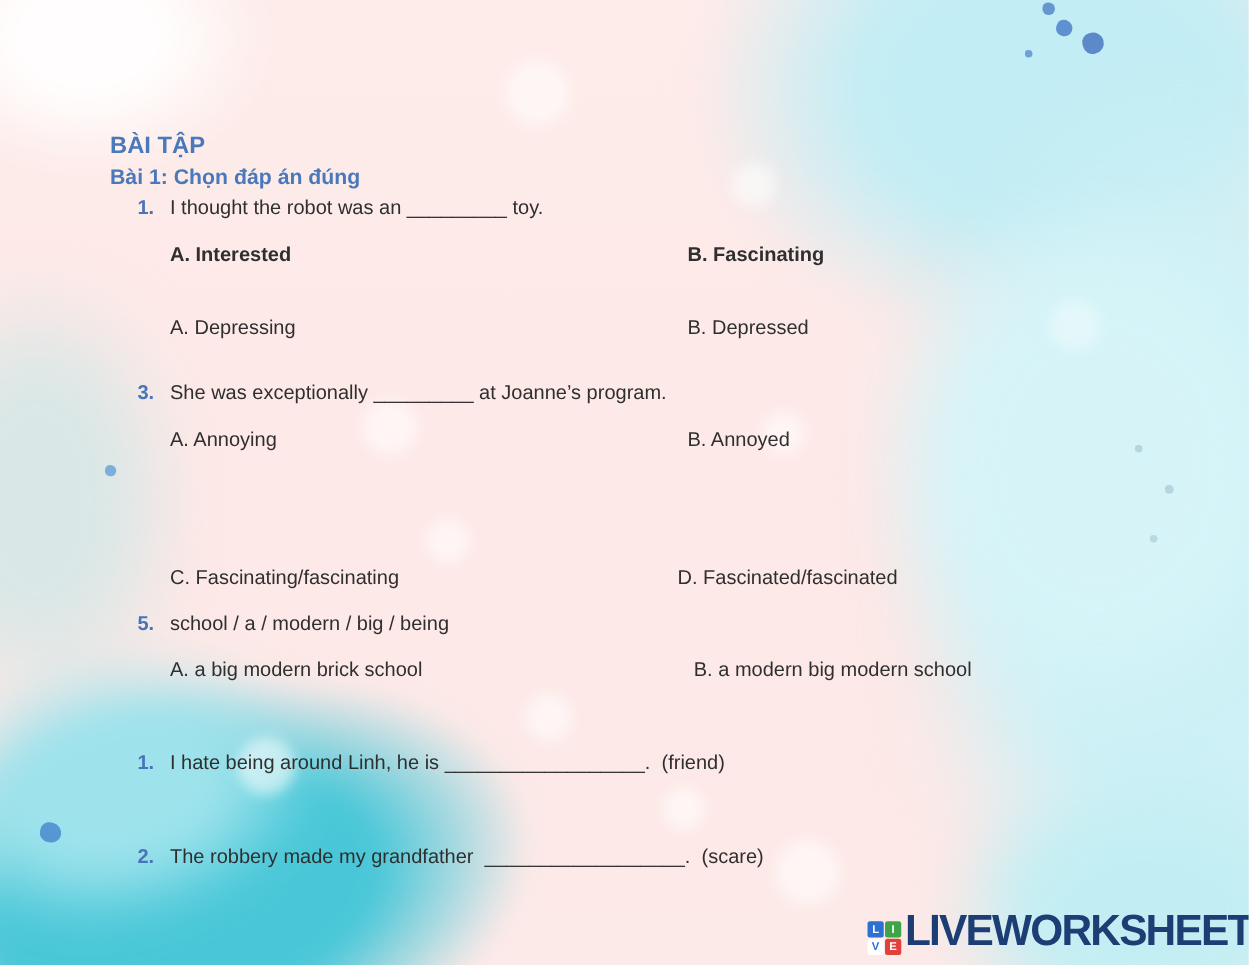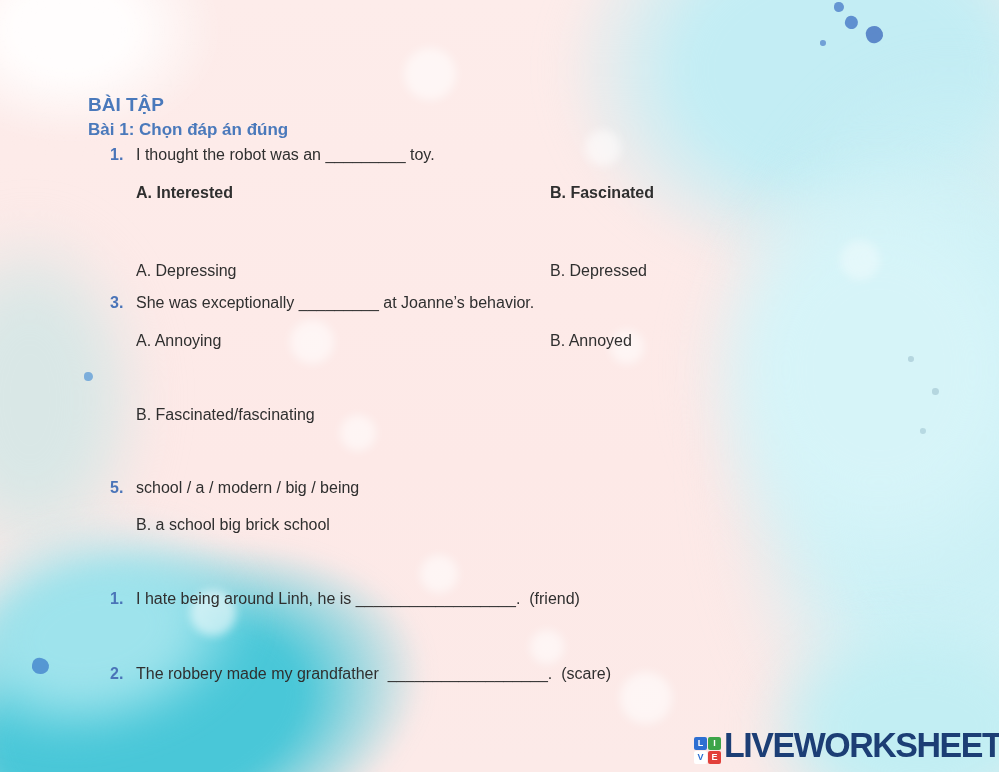--- a/index.html
+++ b/index.html
@@ -50,21 +50,21 @@
     transform:rotate(-12deg);
   }
   .corner-top-left-white{
     left:-80px;top:-80px;width:300px;height:220px;
     background:radial-gradient(closest-side,rgba(255,255,255,.9) 40%,rgba(255,255,255,0) 100%);
     filter:blur(10px);
   }
   .speck{position:absolute;border-radius:50%;background:rgba(255,255,255,.55);filter:blur(5px);pointer-events:none;}
   .splat{position:absolute;border-radius:46% 54% 52% 48%;pointer-events:none;}
   
-  .line{position:absolute;left:110px;font-size:16px;color:#2f2f2f;white-space:nowrap;}
+  .line{position:absolute;left:110px;font-size:16px;color:#2f2f2f;white-space:nowrap;margin-top:12px;}
   .page-title{left:88px;font-size:19px;font-weight:bold;color:#4a79bb;}
   .section-heading{left:88px;font-size:17px;font-weight:bold;color:#4a79bb;}
   .qnum{display:inline-block;width:26px;color:#4a74b8;font-weight:bold;}
   .opts{left:136px;display:flex;}
   .optA{display:inline-block;width:414px;}
   .w409{width:409px;}
   .w406{width:406px;}
   .w419{width:419px;}
   
   .brand-text{
@@ -122,45 +122,49 @@
   <div class="splat" style="left:920px;top:428px;width:6px;height:6px;background:#9fc2cf;opacity:.55;"></div>
 
   <div class="line page-title" style="top:94px;">BÀI TẬP</div>
   <div class="line section-heading" style="top:120px;">Bài 1: Chọn đáp án đúng</div>
 
   <div class="line" style="top:146px;">
     <span class="qnum">1.</span><span>I thought the robot was an _________ toy.</span>
   </div>
   <div class="line opts" style="top:184px;font-weight:bold;">
     <span class="optA">A. Interested</span>
-    <span>B. Fascinated</span>
+    <span>B. Fascinating</span>
   </div>
 
-  <div class="line opts" style="top:262px;">
+  <div class="line opts" style="top:242px;">
     <span class="optA">A. Depressing</span>
     <span>B. Depressed</span>
   </div>
 
   <div class="line" style="top:294px;">
-    <span class="qnum">3.</span><span>She was exceptionally _________ at Joanne’s behavior.</span>
+    <span class="qnum">3.</span><span>She was exceptionally _________ at Joanne’s program.</span>
   </div>
   <div class="line opts" style="top:332px;">
     <span class="optA">A. Annoying</span>
     <span>B. Annoyed</span>
   </div>
 
   <div class="line opts" style="top:406px;">
-    <span>B. Fascinated/fascinating</span>
+  </div>
+  <div class="line opts" style="top:442px;">
+    <span class="optA w406">C. Fascinating/fascinating</span>
+    <span>D. Fascinated/fascinated</span>
   </div>
 
   <div class="line" style="top:479px;">
     <span class="qnum">5.</span><span>school / a / modern / big / being</span>
   </div>
   <div class="line opts" style="top:516px;">
-    <span>B. a school big brick school</span>
+    <span class="optA w419">A. a big modern brick school</span>
+    <span>B. a modern big modern school</span>
   </div>
 
 
   <div class="line" style="top:590px;">
     <span class="qnum">1.</span><span>I hate being around Linh, he is __________________.&nbsp; (friend)</span>
   </div>
   <div class="line" style="top:665px;">
     <span class="qnum">2.</span><span>The robbery made my grandfather &nbsp;__________________.&nbsp; (scare)</span>
   </div>
 

